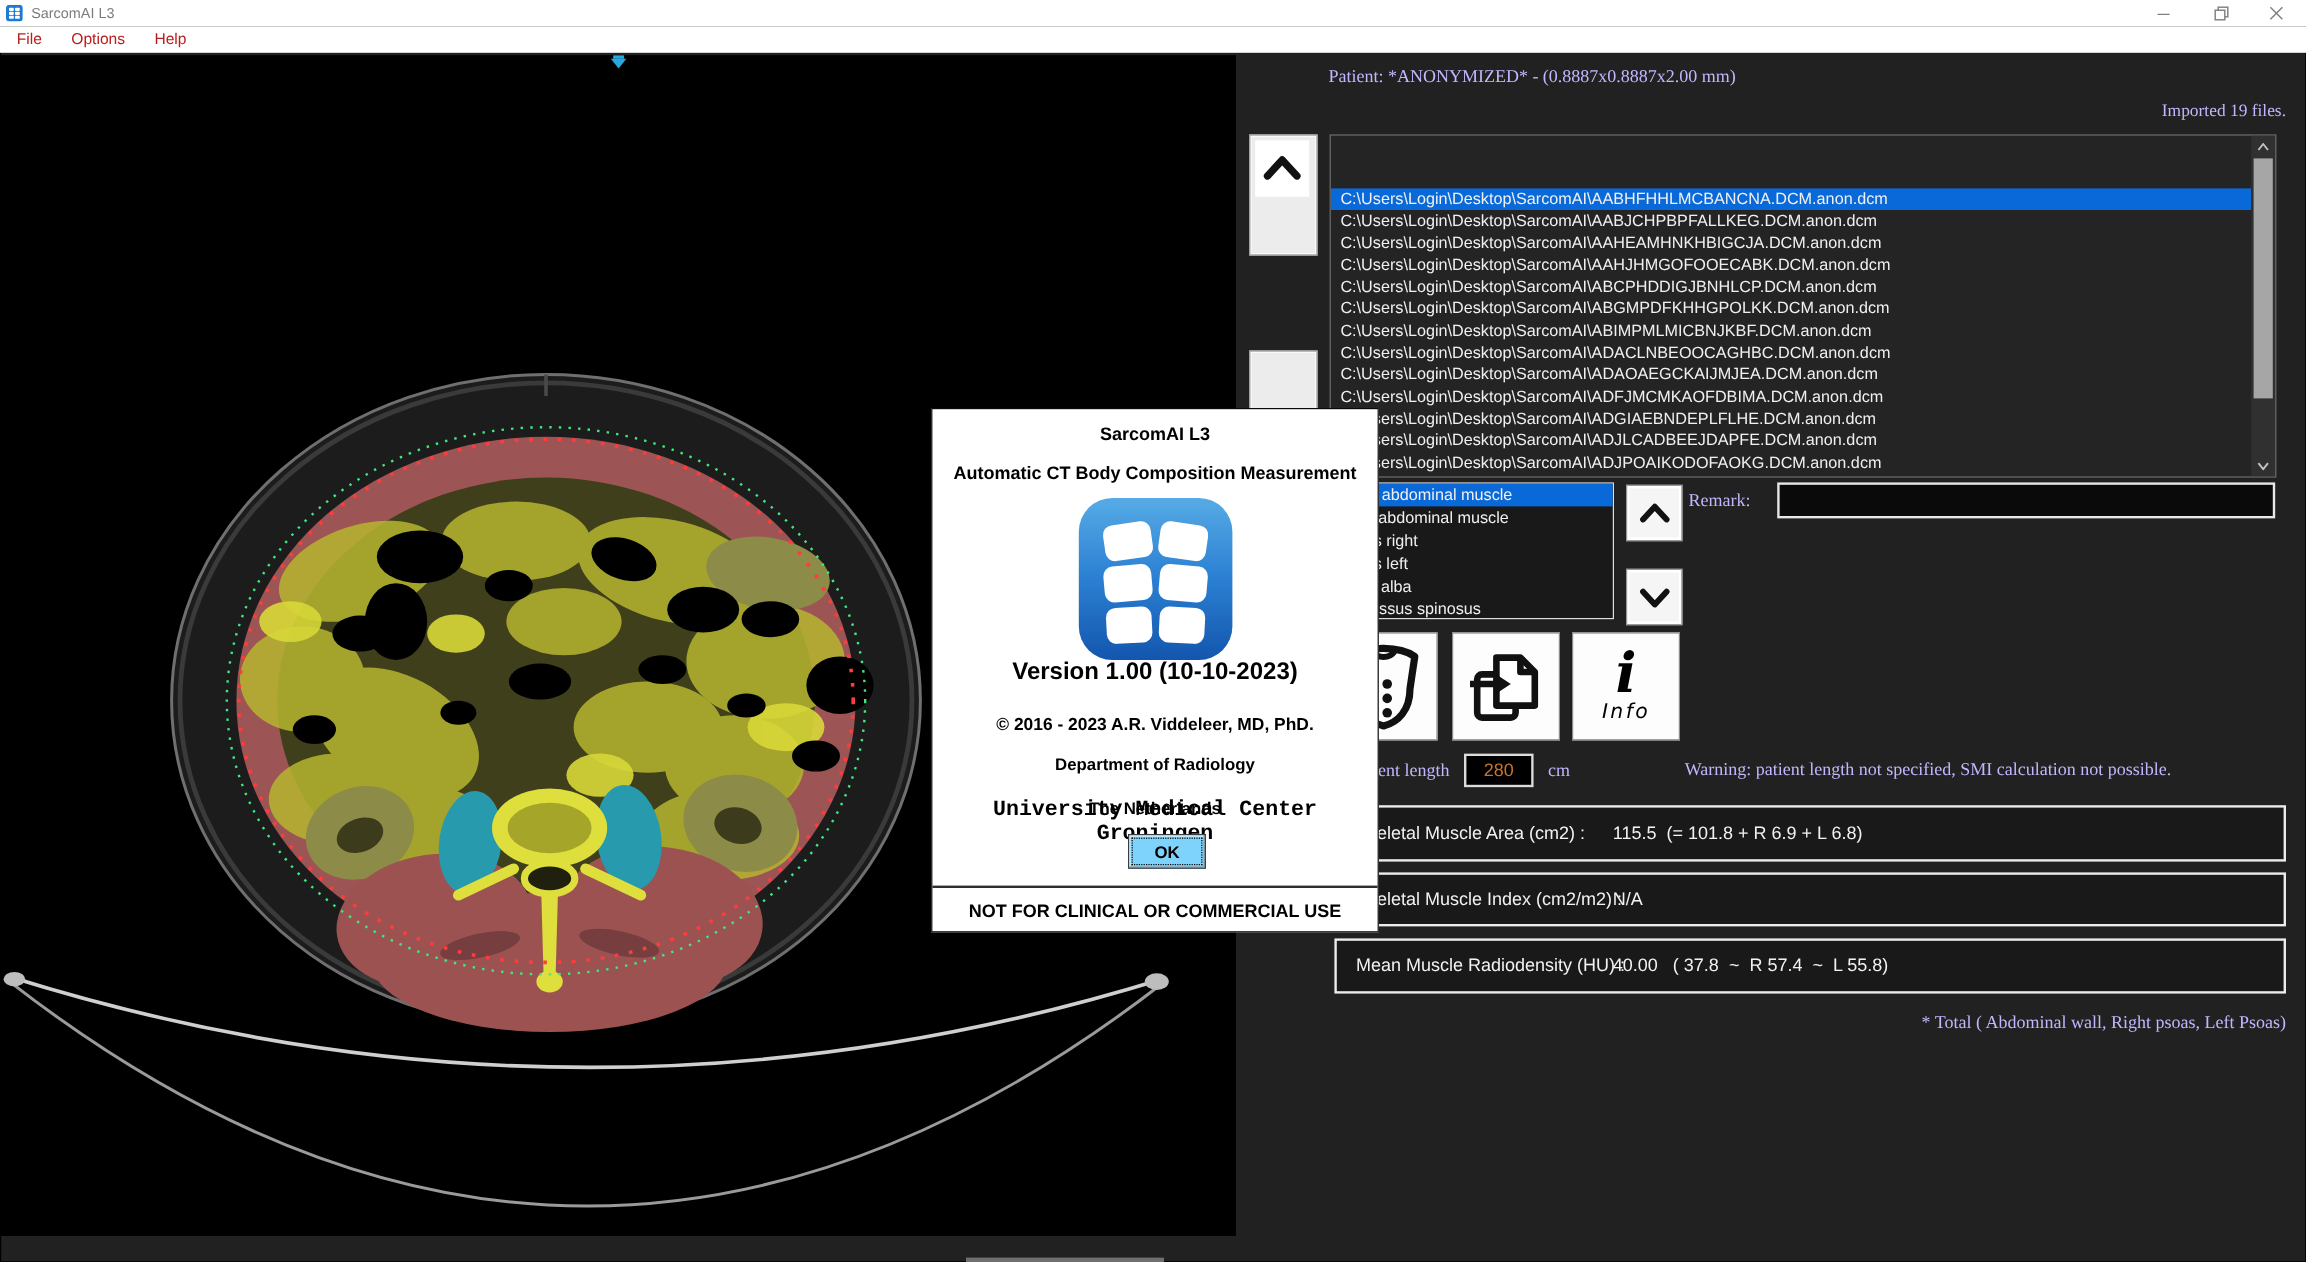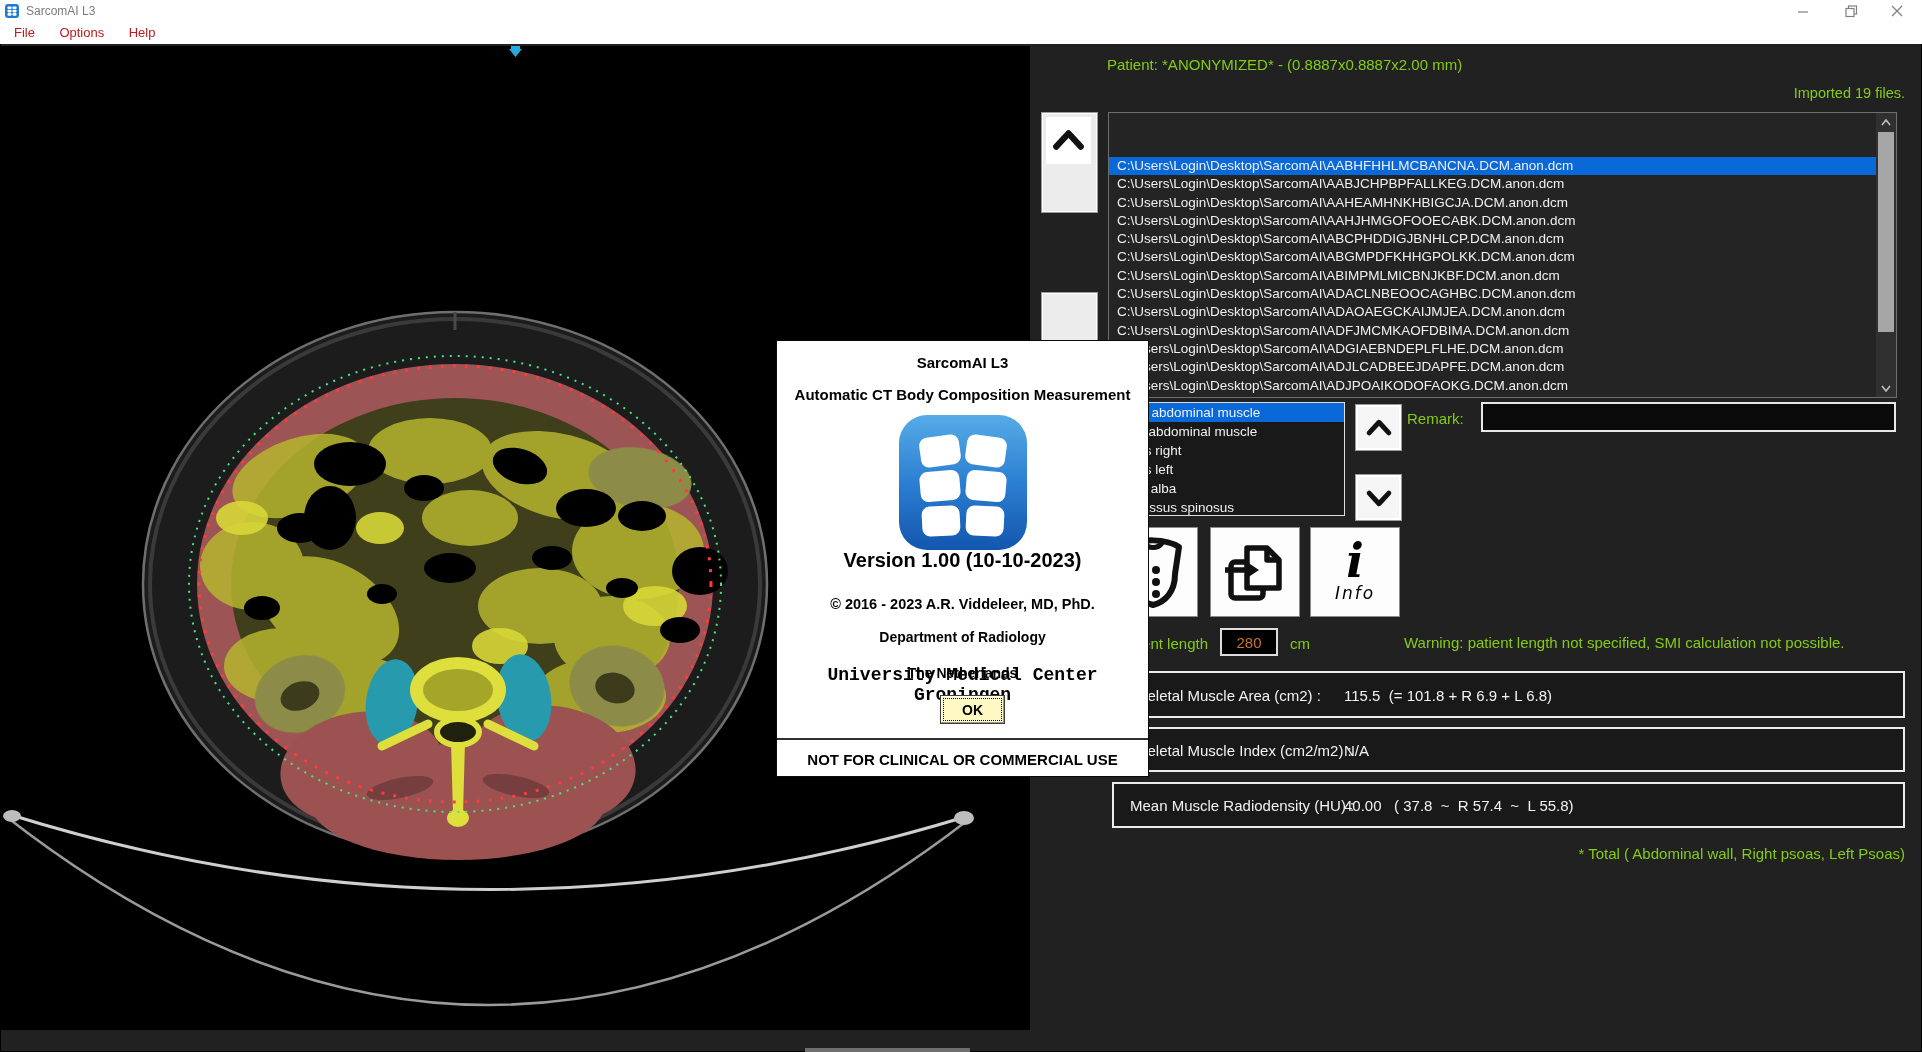--- a/index.html
+++ b/index.html
@@ -11,21 +11,21 @@
   #titlebar{left:0;top:0;width:1922px;height:22px;background:#ffffff;}
   #title-text{left:26px;top:0;height:22px;line-height:22px;font-size:12px;color:#7c7c7c;}
   .winctl{top:0;width:30px;height:22px;display:flex;align-items:center;justify-content:center;}
   #menubar{left:0;top:22px;width:1922px;height:22px;background:#ffffff;}
   .menu-item{display:inline-block;margin-left:8px;padding:3px 6px;font-size:13px;color:#b91c1c;}
 
   
   #ct{left:0;top:46px;width:1030px;height:984px;background:#000;}
 
   
-  .wtext{color:#84cc16;font-size:15px;white-space:pre;}
+  .wtext{color:#c4b5fd;font-size:15px;white-space:pre;font-family:Liberation Serif, serif;}
   #patient-header{left:1107px;top:56px;font-size:15px;}
   #imported{left:1650px;top:85px;width:255px;text-align:right;font-size:14.5px;}
 
   .lightbtn{background:#ececec;border:1px solid #9a9a9a;box-shadow:inset 0 0 0 1px #fdfdfd;}
   #file-up-btn{left:1041px;top:112px;width:55px;height:99px;}
   #file-up-btn .icnbox{position:absolute;left:4px;top:4px;width:45px;height:47px;background:#fff;}
   #file-down-btn{left:1041px;top:292px;width:55px;height:98px;}
 
   #file-list{left:1108px;top:112px;width:789px;height:286px;background:#242424;border:1px solid #6e6e6e;
              box-sizing:border-box;overflow:hidden;}
@@ -73,21 +73,21 @@
   
   #dialog{left:776px;top:340px;width:373px;height:437px;background:#fff;border:1px solid #0a0a0a;
           box-sizing:border-box;z-index:50;color:#000;}
   .dlg-line{position:absolute;left:0;width:100%;text-align:center;font-weight:bold;}
   #dlg-title{top:13px;font-size:15px;}
   #dlg-subtitle{top:45px;font-size:15px;}
   #dlg-icon{position:absolute;left:121px;top:73px;}
   #dlg-version{top:208px;font-size:20px;}
   #dlg-copyright{top:255px;font-size:14.5px;}
   #dlg-addr0{top:288px;font-size:14px;} #dlg-addr1{top:324px;font-size:18px;font-family:Liberation Mono, monospace;} #dlg-addr2{top:324px;font-size:14px;}
-  #dlg-ok{position:absolute;left:163px;top:354px;width:65px;height:29px;background:#fef9c3;
+  #dlg-ok{position:absolute;left:163px;top:354px;width:65px;height:29px;background:#7dd3fc;
           border:1px solid #3c3c3c;box-shadow:inset -1px -1px 0 #9a9a9a, inset 1px 1px 0 #fff;
           font-size:14px;font-weight:bold;outline:1px dotted #000;outline-offset:-4px;
           font-family:"Liberation Sans",sans-serif;}
   #dlg-sep{position:absolute;left:0;top:397px;width:100%;height:2px;background:#2f2f2f;}
   #dlg-disclaimer{top:410px;font-size:15px;}
 </style>
 </head>
 <body>
 
 <div id="screen">

